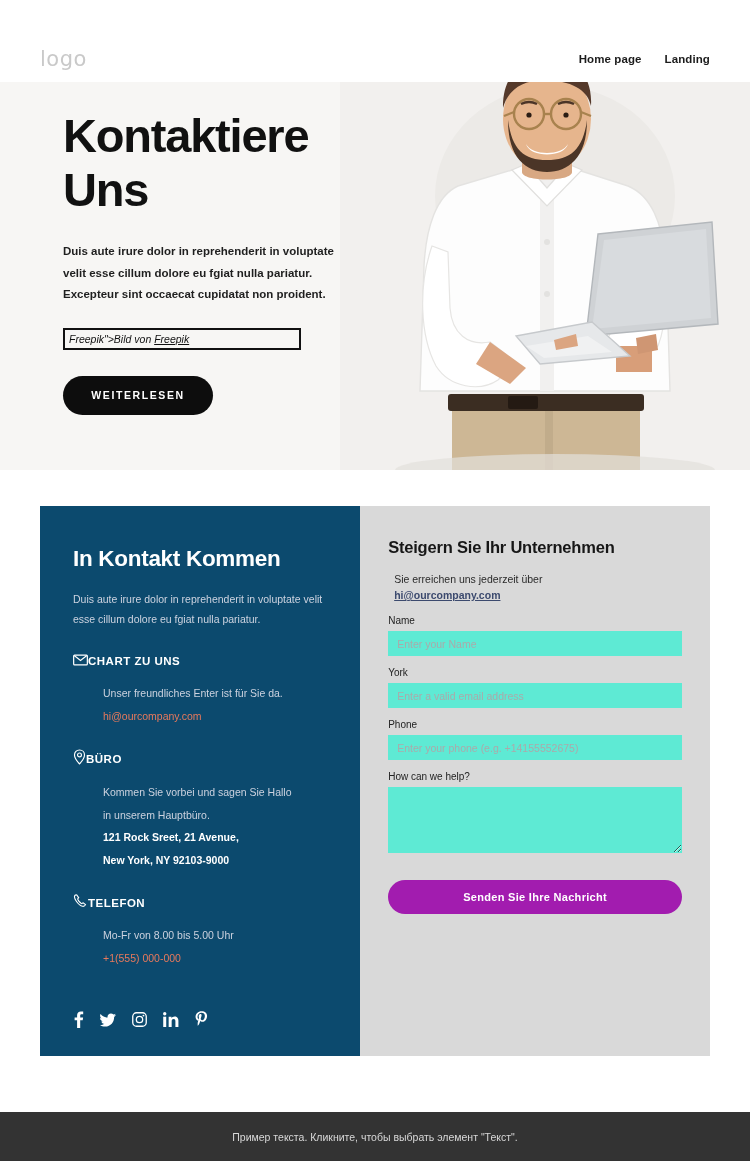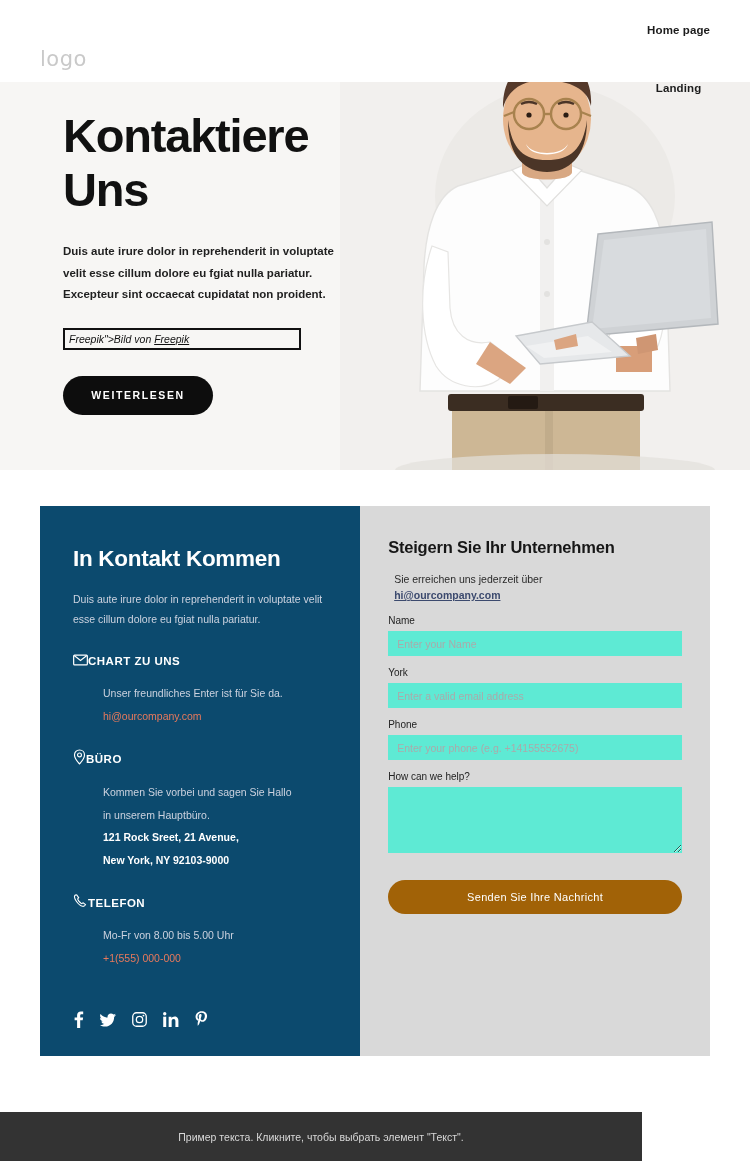--- a/index.html
+++ b/index.html
@@ -15,21 +15,21 @@
   
   .header {
     position: absolute; top: 0; left: 0; width: 750px; height: 46px;
     background: #ffffff; display: flex; align-items: center;
     padding: 0 40px; z-index: 10; margin-top: 36px;
   }
   .logo {
     font-size: 21px; color: #c9c9c9; font-weight: 400;
     letter-spacing: 0.5px; font-family: "DejaVu Sans", sans-serif;
   }
-  .nav { margin-left: auto; display: flex; gap: 46px; align-items: center; flex-direction: column; }
+  .nav { margin-left: auto; display: flex; gap: 23px; align-items: center; }
   .nav a {
     font-size: 11.5px; font-weight: bold; color: #1c1c1c;
     text-decoration: none; letter-spacing: 0.1px;
   }
 
   
   .hero {
     position: absolute; top: 46px; left: 0; width: 750px; height: 424px;
     background: #f7f6f4; overflow: hidden;
   }
@@ -112,28 +112,28 @@
   }
   .field input, .field textarea {
     width: 100%; background: #5eead4; border: none; outline: none;
     font-family: "Liberation Sans", sans-serif; font-size: 10.5px; color: #444;
     padding: 7px 9px;
   }
   .field input { height: 25px; }
   .field input::placeholder, .field textarea::placeholder { color: #aaa; }
   .field textarea { height: 66px; resize: vertical; }
   .submit {
-    margin-top: 12px; width: 100%; height: 34px; background: #a16207; border: none;
-    border-radius: 18px; color: #ffffff; font-size: 11px; font-weight: normal;
+    margin-top: 12px; width: 100%; height: 34px; background: #a21caf; border: none;
+    border-radius: 18px; color: #ffffff; font-size: 11px; font-weight: bold;
     letter-spacing: 0.3px; cursor: pointer; font-family: "Liberation Sans", sans-serif;
   }
 
   
   .footer {
-    position: absolute; left: 0; bottom: 0; width: 642px; height: 49px;
+    position: absolute; left: 0; bottom: 0; width: 750px; height: 49px;
     background: #333333; display: flex; align-items: center; justify-content: center;
   }
   .footer p { font-size: 10.5px; color: #d8d8d8; }
 </style>
 </head>
 <body>
 
 <div class="page">
 
   <div class="header">

